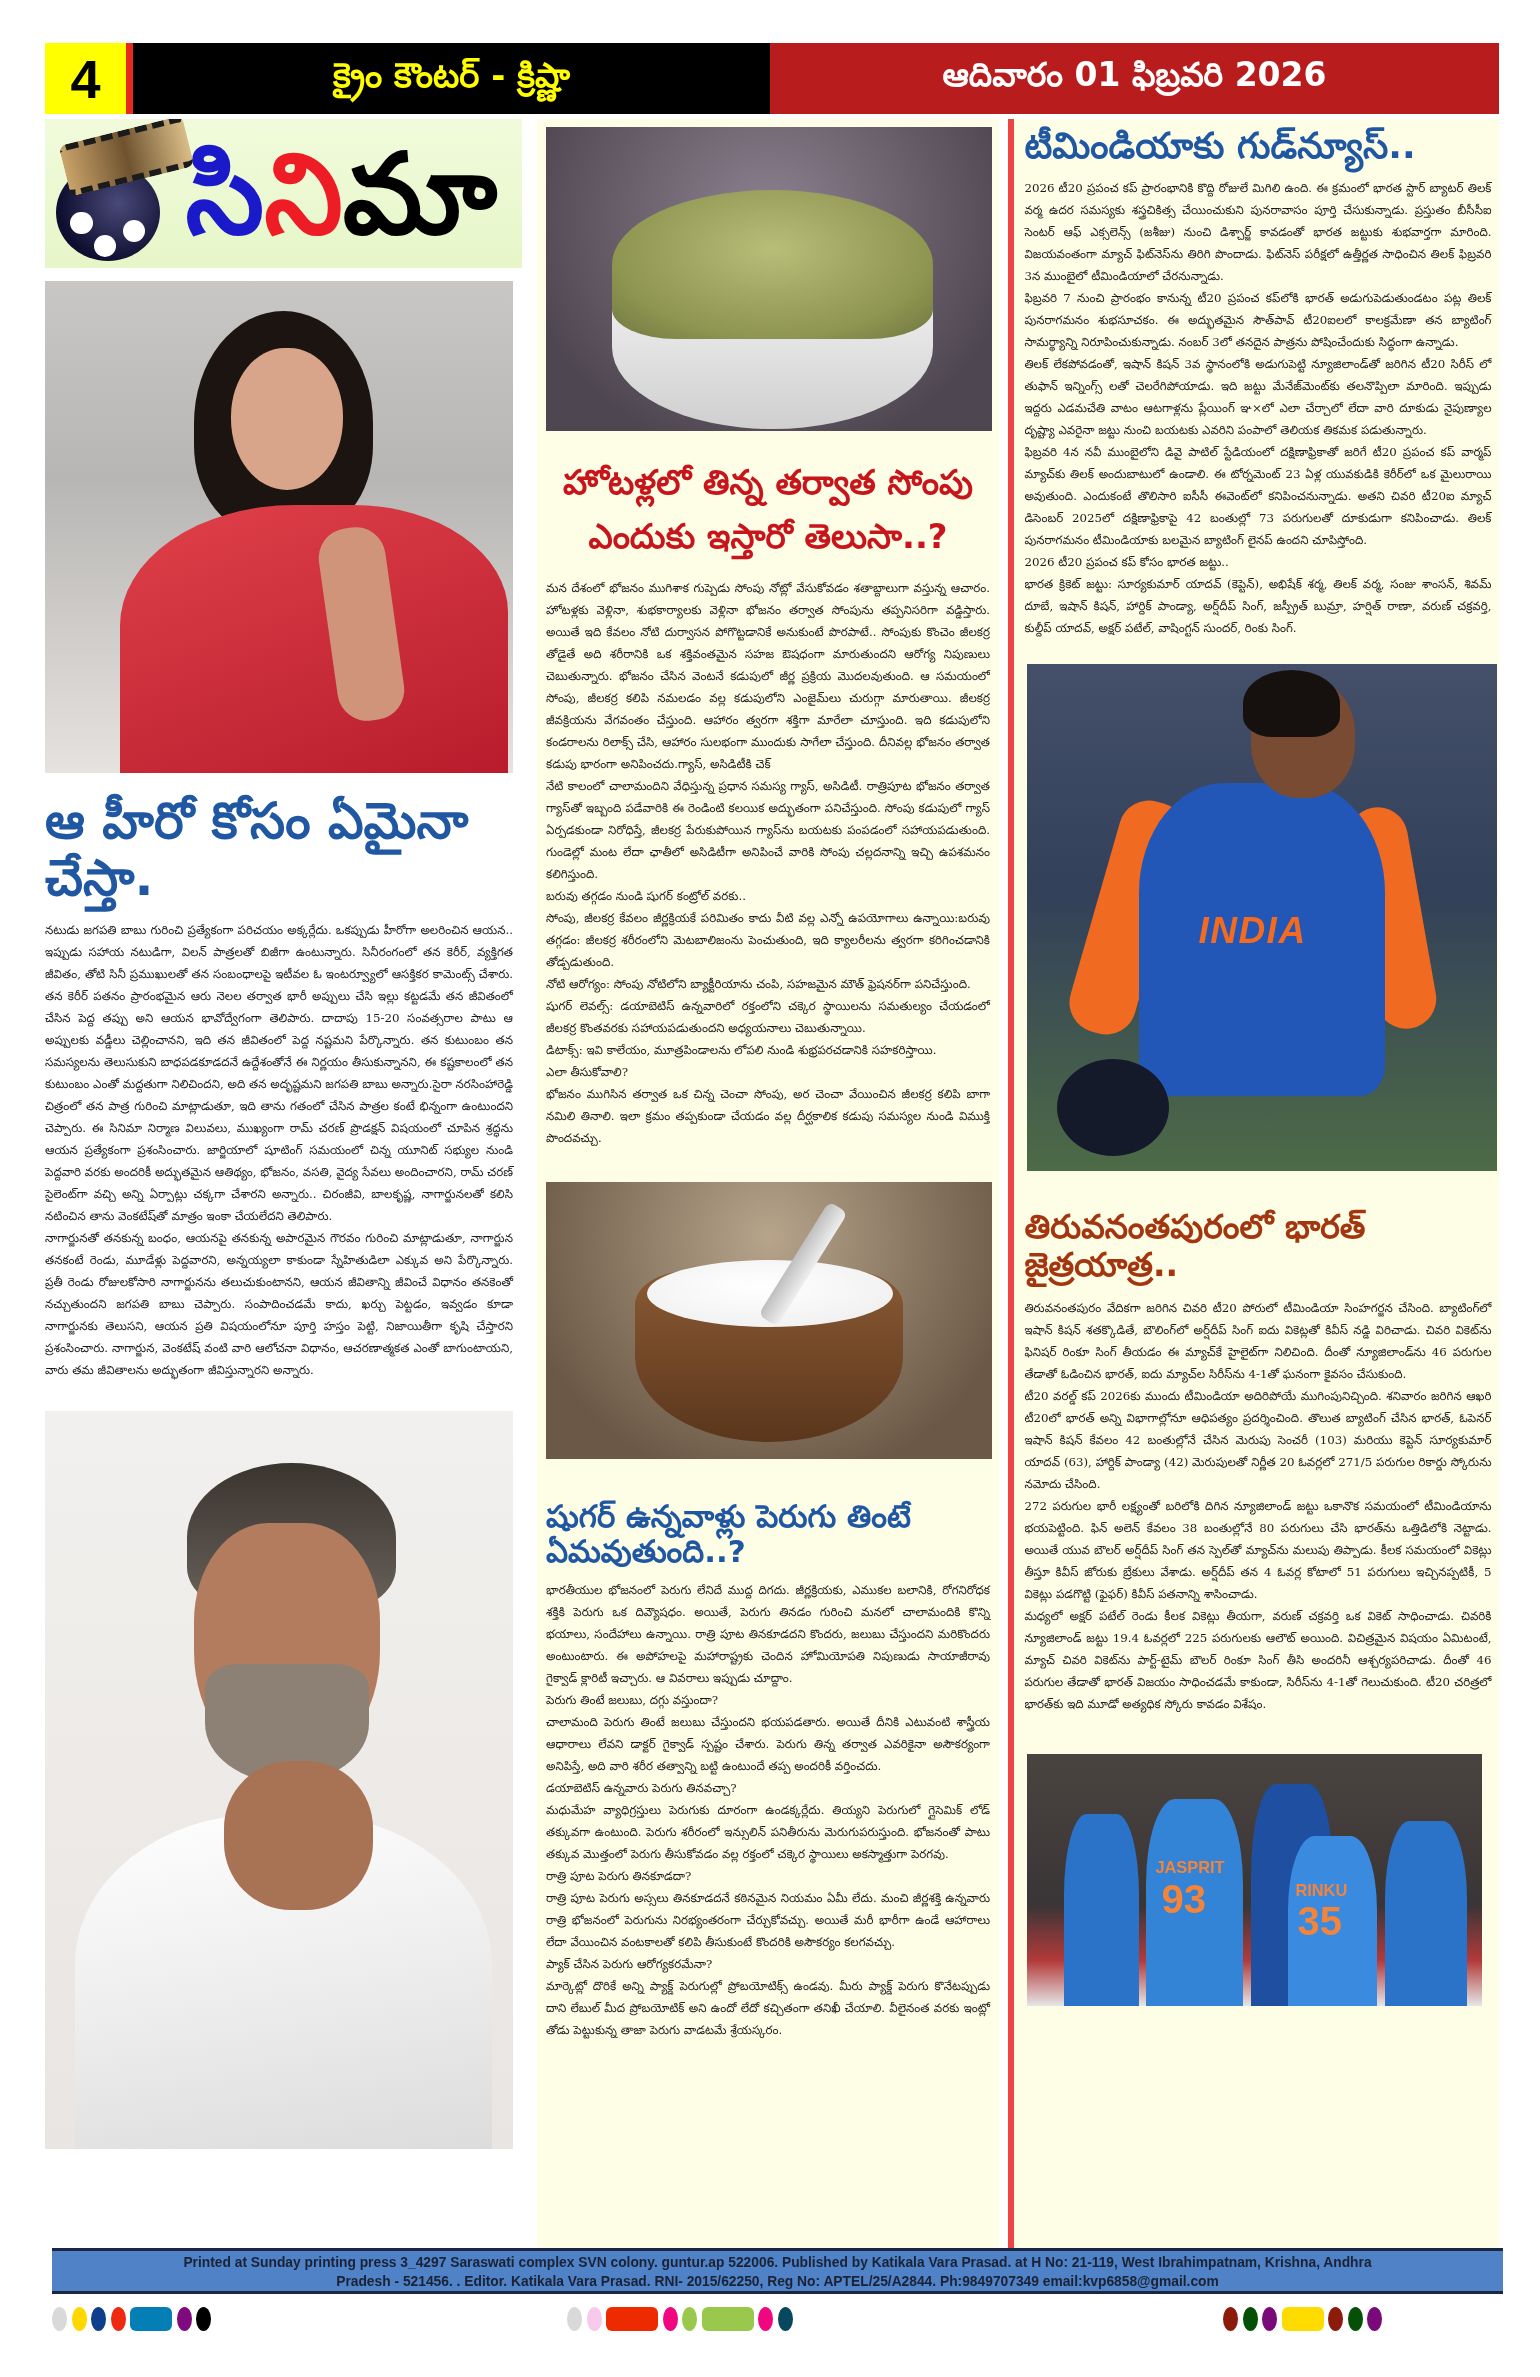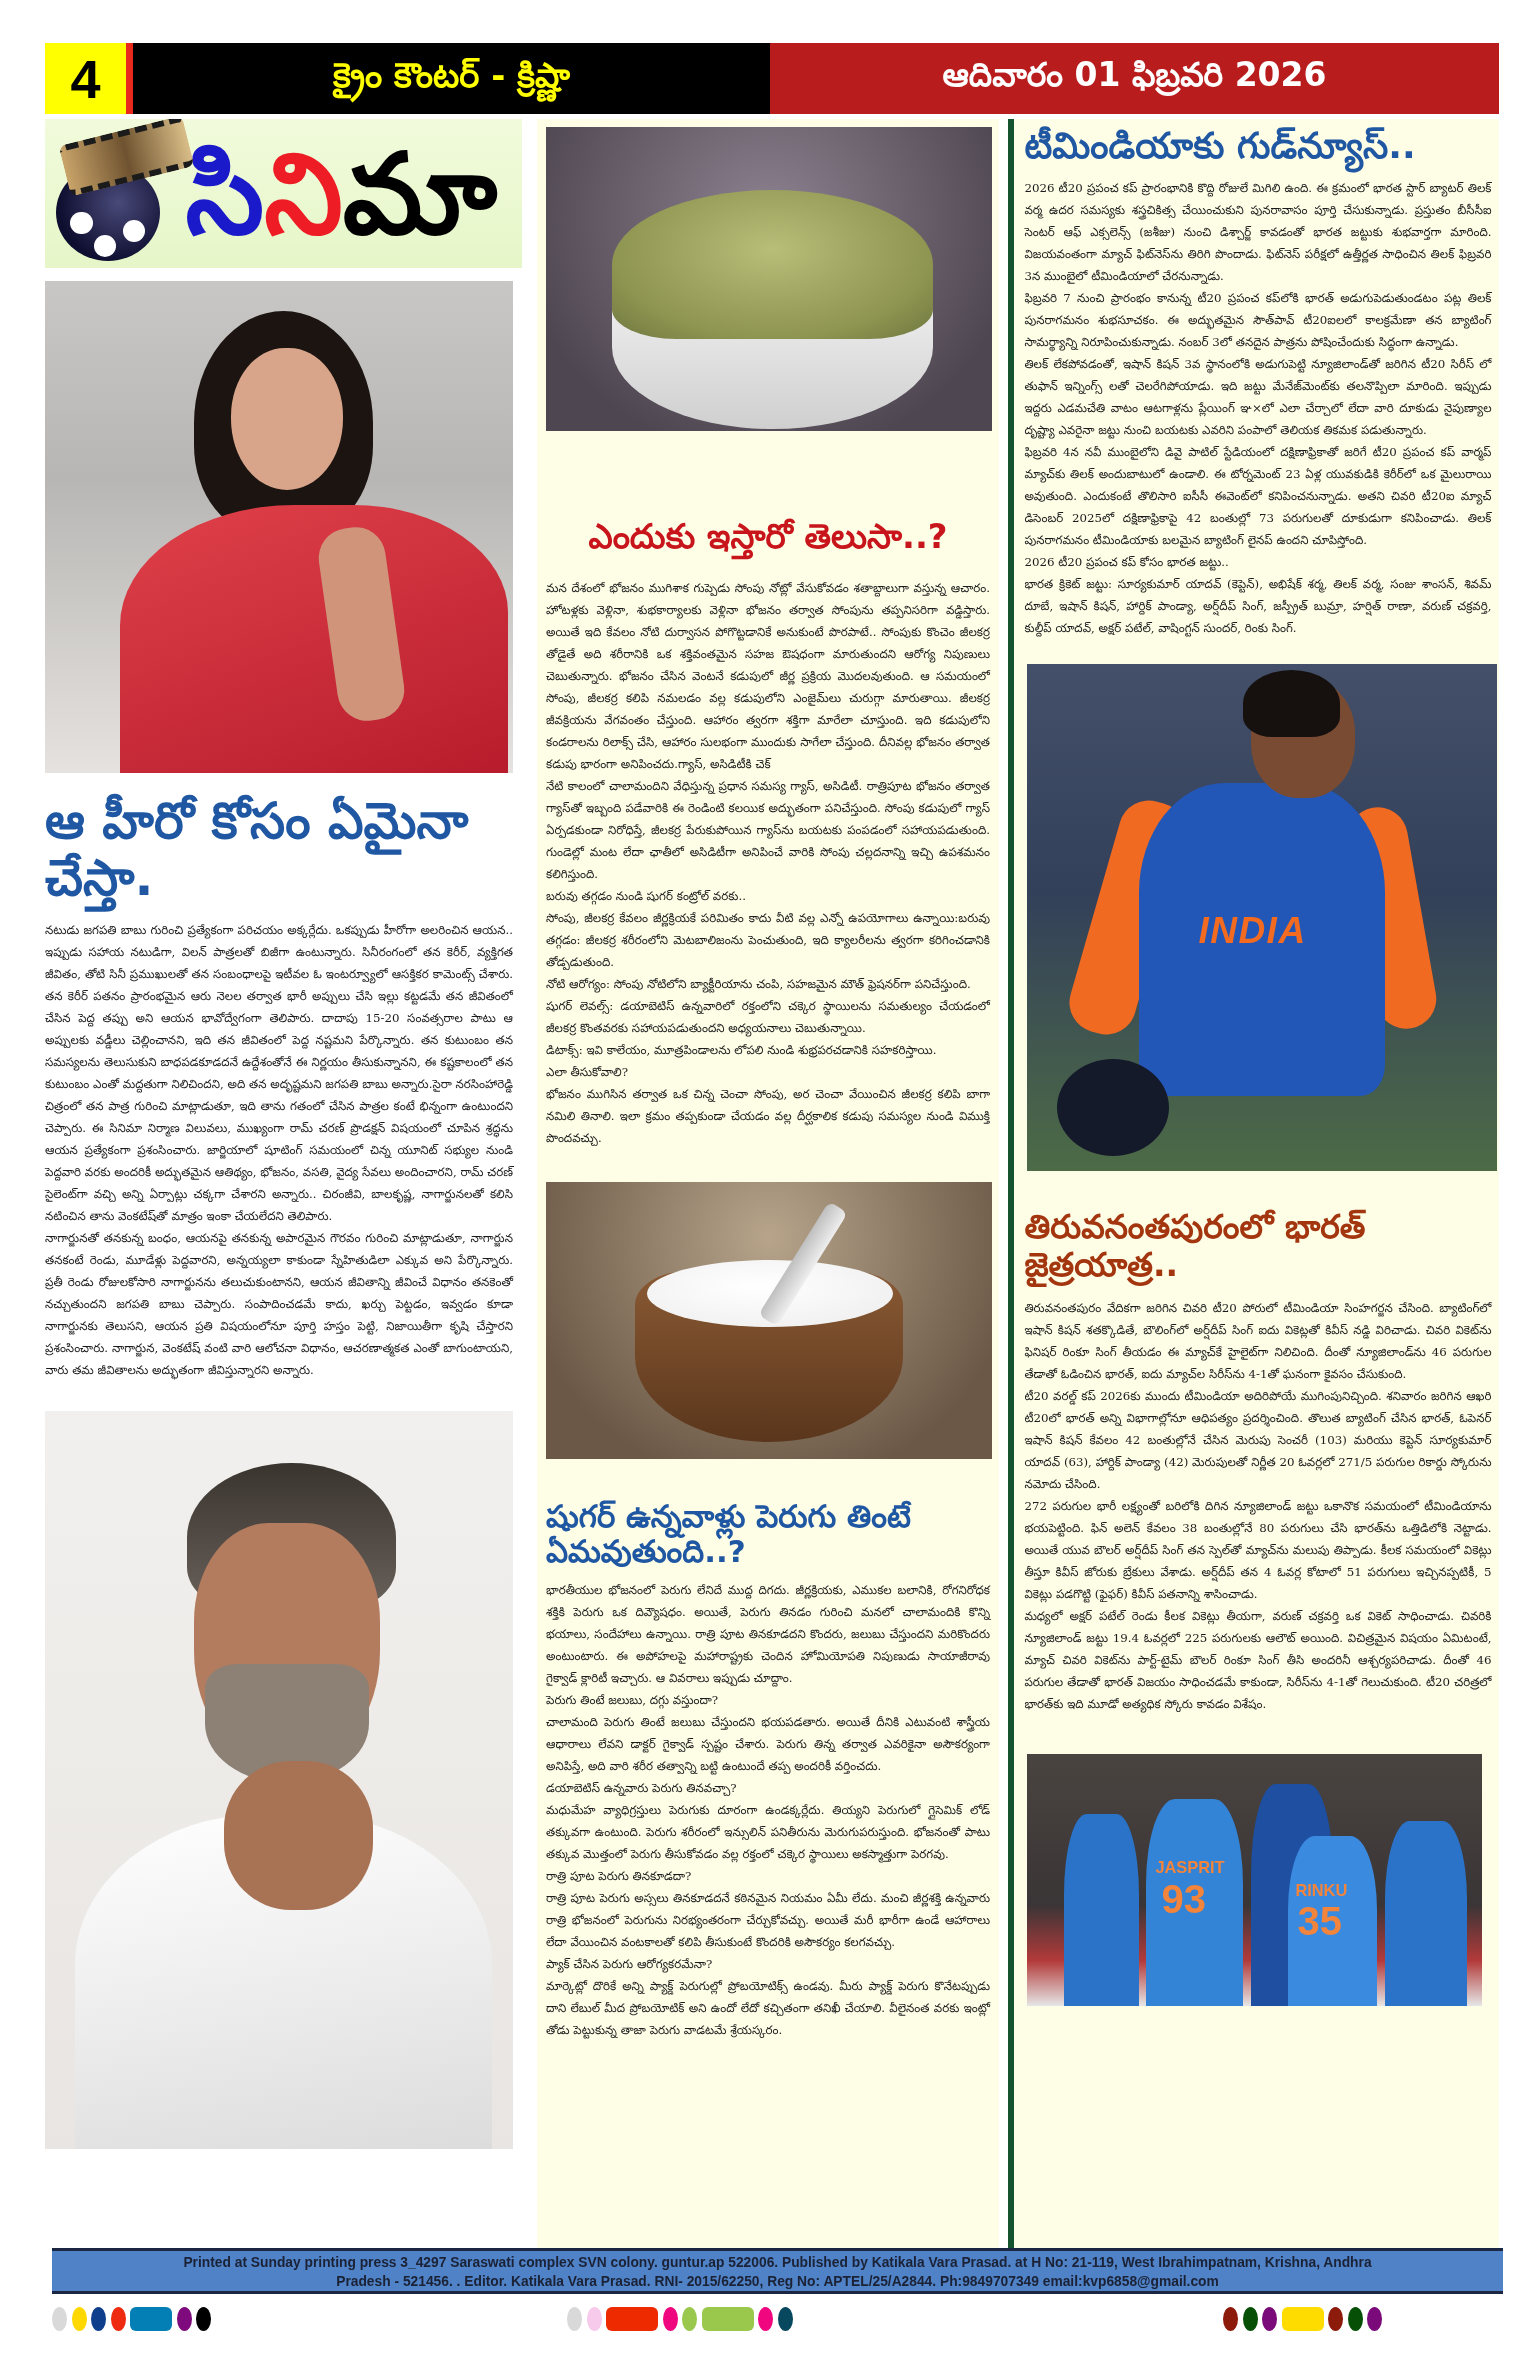--- a/index.html
+++ b/index.html
@@ -9,21 +9,21 @@
   
   .masthead { position: absolute; left: 45px; top: 43px; width: 1454px; height: 71px; display: flex; }
   .page-no { width: 88px; background: #ffff00; border-right: 7.5px solid #e8291c; display: flex; align-items: center; justify-content: center; font-family: "Liberation Sans", sans-serif; font-size: 54px; font-weight: bold; color: #000; }
   .edition { width: 637px; background: #000000; display: flex; align-items: center; justify-content: center; font-size: 34px; font-weight: bold; color: #ffff00; }
   .date { flex: 1; background: #b91c1c; display: flex; align-items: center; justify-content: center; font-size: 33px; font-weight: bold; color: #ffffff; }
 
   
   .col { position: absolute; }
   .col-left { left: 45px; top: 119px; width: 477px; }
   .col-mid { left: 537px; top: 119px; width: 462px; height: 2132px; background: #fefde6; }
-  .col-right { left: 1008px; top: 119px; width: 491px; height: 2132px; background: #fefde6; border-left: 6px solid #14532d; }
+  .col-right { left: 1008px; top: 119px; width: 491px; height: 2132px; background: #fefde6; border-left: 6px solid #ef4444; }
 
   
   .cinema-banner { position: relative; width: 477px; height: 149px; background: linear-gradient(180deg, #f1fbdc, #e6f6c8); display: flex; align-items: center; overflow: hidden; }
   .film-reel { position: relative; width: 142px; height: 142px; margin-left: 3px; }
   .film-reel .reel { position: absolute; left: 7.5px; top: 41px; width: 104px; height: 97px; border-radius: 50%; background: radial-gradient(circle at 60% 40%, #4a4a7a, #0e0e30 70%); }
   .film-reel .hole { position: absolute; width: 22.4px; height: 22.4px; border-radius: 50%; background: #ffffff; }
   .film-reel .strip { position: absolute; left: 15px; top: 7.5px; width: 127px; height: 52px; background: linear-gradient(90deg, #c9a46a, #6f5330, #d9be88); border-top: 6px dashed #1b1b1b; border-bottom: 6px dashed #1b1b1b; transform: rotate(-14deg); border-radius: 7.5px; }
   .cinema-word { display: flex; align-items: flex-end; font-size: 112px; font-weight: bold; line-height: 1; margin-left: -4.5px; }
   .cinema-word .c1 { color: #1a1acb; }
   .cinema-word .c2 { color: #ee1c25; }
@@ -144,21 +144,21 @@
 </div>
 
 <div class="col col-mid">
   <div class="photo photo-fennel">
     <div class="bowl"></div>
       <div class="seeds"></div>
   </div>
 
   <div class="fennel-article">
     <h2 class="headline hl-red">
-      <br>
+      <span>హోటళ్లలో తిన్న తర్వాత సోంపు</span><br>
       <span>ఎందుకు ఇస్తారో తెలుసా..?</span>
     </h2>
     <div class="body-text">
       <p>మన దేశంలో భోజనం ముగిశాక గుప్పెడు సోంపు నోట్లో వేసుకోవడం శతాబ్దాలుగా వస్తున్న ఆచారం. హోటళ్లకు వెళ్లినా, శుభకార్యాలకు వెళ్లినా భోజనం తర్వాత సోంపును తప్పనిసరిగా వడ్డిస్తారు. అయితే ఇది కేవలం నోటి దుర్వాసన పోగొట్టడానికే అనుకుంటే పొరపాటే.. సోంపుకు కొంచెం జీలకర్ర తోడైతే అది శరీరానికి ఒక శక్తివంతమైన సహజ ఔషధంగా మారుతుందని ఆరోగ్య నిపుణులు చెబుతున్నారు. భోజనం చేసిన వెంటనే కడుపులో జీర్ణ ప్రక్రియ మొదలవుతుంది. ఆ సమయంలో సోంపు, జీలకర్ర కలిపి నమలడం వల్ల కడుపులోని ఎంజైమ్‌లు చురుగ్గా మారుతాయి. జీలకర్ర జీవక్రియను వేగవంతం చేస్తుంది. ఆహారం త్వరగా శక్తిగా మారేలా చూస్తుంది. ఇది కడుపులోని కండరాలను రిలాక్స్ చేసి, ఆహారం సులభంగా ముందుకు సాగేలా చేస్తుంది. దీనివల్ల భోజనం తర్వాత కడుపు భారంగా అనిపించదు.గ్యాస్, అసిడిటీకి చెక్</p>
       <p>నేటి కాలంలో చాలామందిని వేధిస్తున్న ప్రధాన సమస్య గ్యాస్, అసిడిటీ. రాత్రిపూట భోజనం తర్వాత గ్యాస్‌తో ఇబ్బంది పడేవారికి ఈ రెండింటి కలయిక అద్భుతంగా పనిచేస్తుంది. సోంపు కడుపులో గ్యాస్ ఏర్పడకుండా నిరోధిస్తే, జీలకర్ర పేరుకుపోయిన గ్యాస్‌ను బయటకు పంపడంలో సహాయపడుతుంది. గుండెల్లో మంట లేదా ఛాతీలో అసిడిటీగా అనిపించే వారికి సోంపు చల్లదనాన్ని ఇచ్చి ఉపశమనం కలిగిస్తుంది.</p>
       <p>బరువు తగ్గడం నుండి షుగర్ కంట్రోల్ వరకు..</p>
       <p>సోంపు, జీలకర్ర కేవలం జీర్ణక్రియకే పరిమితం కాదు వీటి వల్ల ఎన్నో ఉపయోగాలు ఉన్నాయి:బరువు తగ్గడం: జీలకర్ర శరీరంలోని మెటబాలిజంను పెంచుతుంది, ఇది క్యాలరీలను త్వరగా కరిగించడానికి తోడ్పడుతుంది.</p>
       <p>నోటి ఆరోగ్యం: సోంపు నోటిలోని బ్యాక్టీరియాను చంపి, సహజమైన మౌత్ ఫ్రెషనర్‌గా పనిచేస్తుంది.</p>
       <p>షుగర్ లెవల్స్: డయాబెటిస్ ఉన్నవారిలో రక్తంలోని చక్కెర స్థాయిలను సమతుల్యం చేయడంలో జీలకర్ర కొంతవరకు సహాయపడుతుందని అధ్యయనాలు చెబుతున్నాయి.</p>
       <p>డిటాక్స్: ఇవి కాలేయం, మూత్రపిండాలను లోపలి నుండి శుభ్రపరచడానికి సహకరిస్తాయి.</p>

